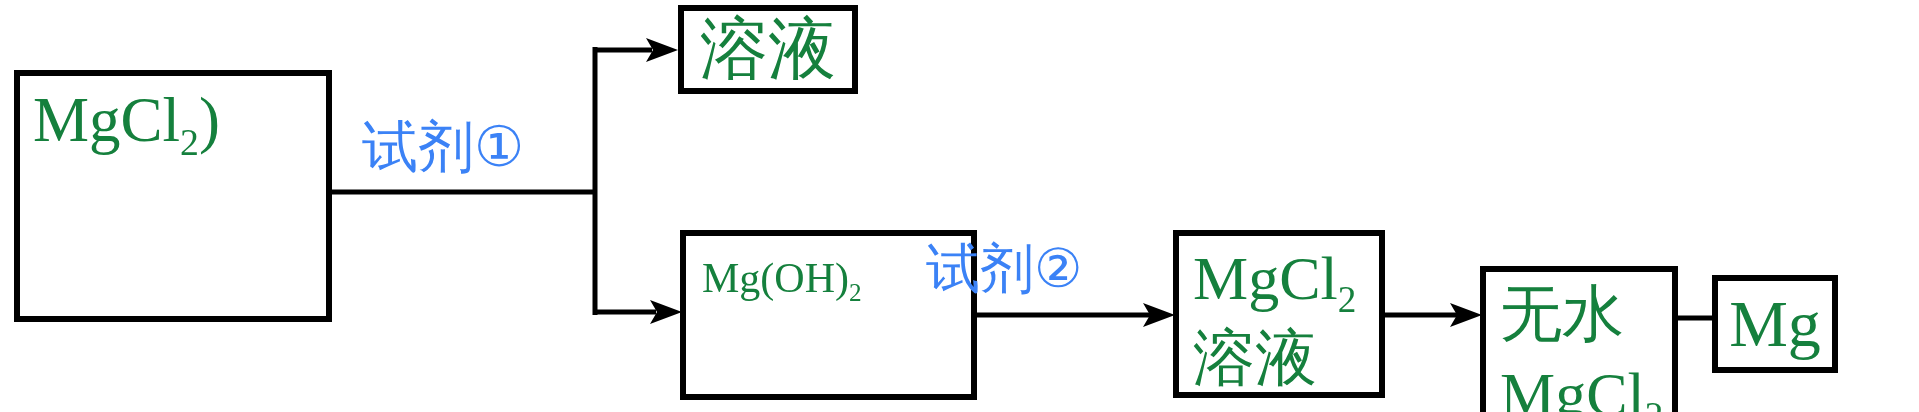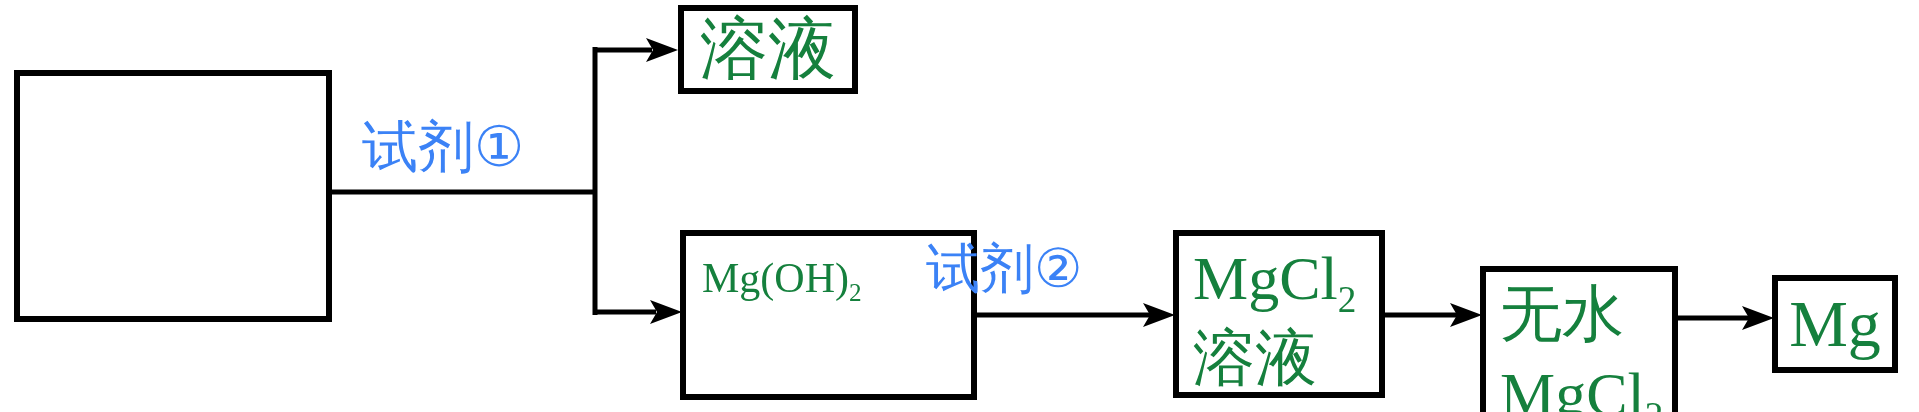--- a/index.html
+++ b/index.html
@@ -48,21 +48,21 @@
     left: 1173px; top: 230px; width: 212px; height: 168px;
     padding: 2px 0 0 14px;
     font-size: 62px; line-height: 80px;
   }
   #box-anhydrous {
     left: 1480px; top: 230px; width: 198px; height: 168px;
     padding: 2px 0 0 14px;
     font-size: 62px; line-height: 80px; margin-top: 36px;
   }
   #box-mg {
-    left: 1772px; top: 275px; width: 126px; height: 98px;
+    left: 1712px; top: 275px; width: 126px; height: 98px;
     font-size: 66px;
   }
   .flabel {
     position: absolute;
     color: #3b82f6;
     white-space: nowrap;
   }
   #label-reagent1 { left: 362px; top: 116px; font-size: 56px; line-height: 62px; }
   #label-reagent2 { left: 926px; top: 240px; font-size: 54px; line-height: 58px; }
   sub { font-size: 0.6em; line-height: 0; }
@@ -93,20 +93,21 @@
         <polygon points="1482,315 1450,303 1457,315 1450,327" stroke="none"></polygon>
       </g>
       <g>
         <line x1="1678" y1="318" x2="1750" y2="318"></line>
         <polygon points="1774,318 1742,306 1749,318 1742,330" stroke="none"></polygon>
       </g>
     </g>
   </svg>
 
   <div id="box-seawater" class="fbox">
+    <div><span>MgCl</span><sub>2</sub><span>)</span></div>
   </div>
 
   <div id="label-reagent1" class="flabel">试剂①</div>
 
   <div id="box-solution" class="fbox center">
     <span>溶液</span>
   </div>
 
   <div id="box-mgoh2" class="fbox">
     <div><span>Mg(OH)</span><sub>2</sub></div>

